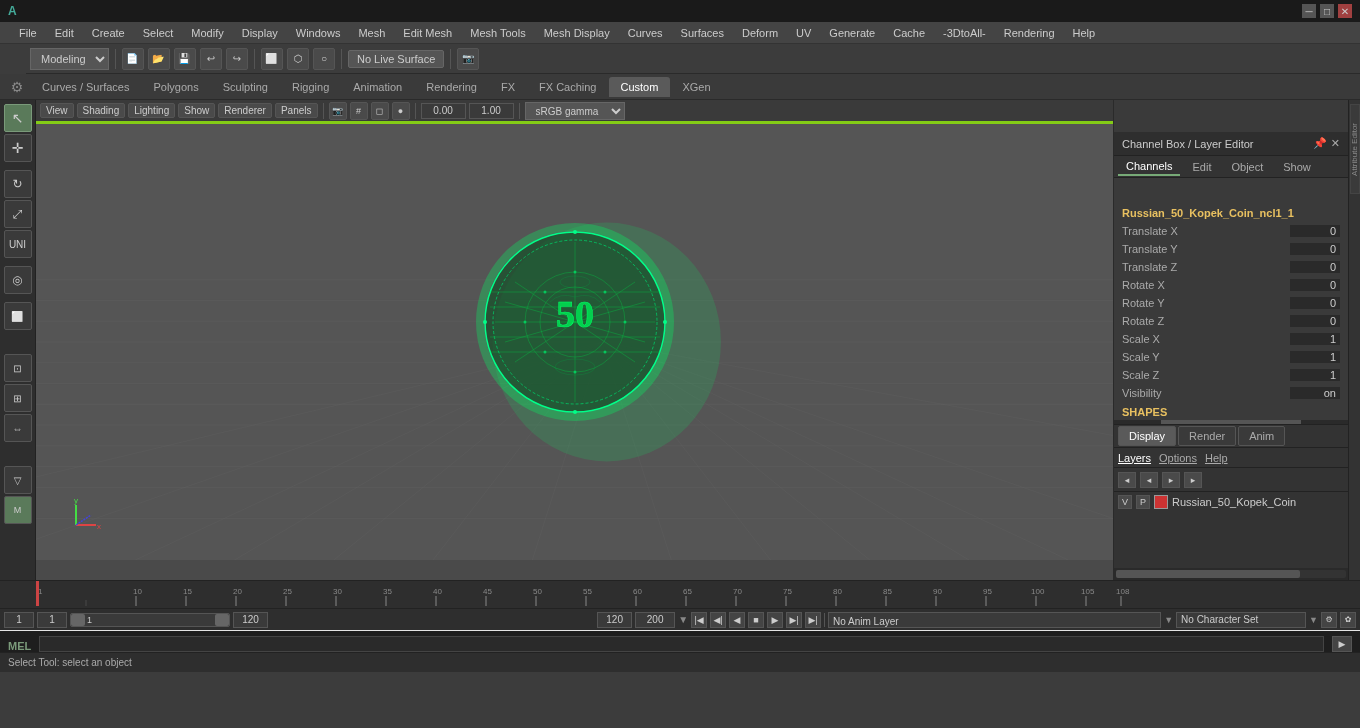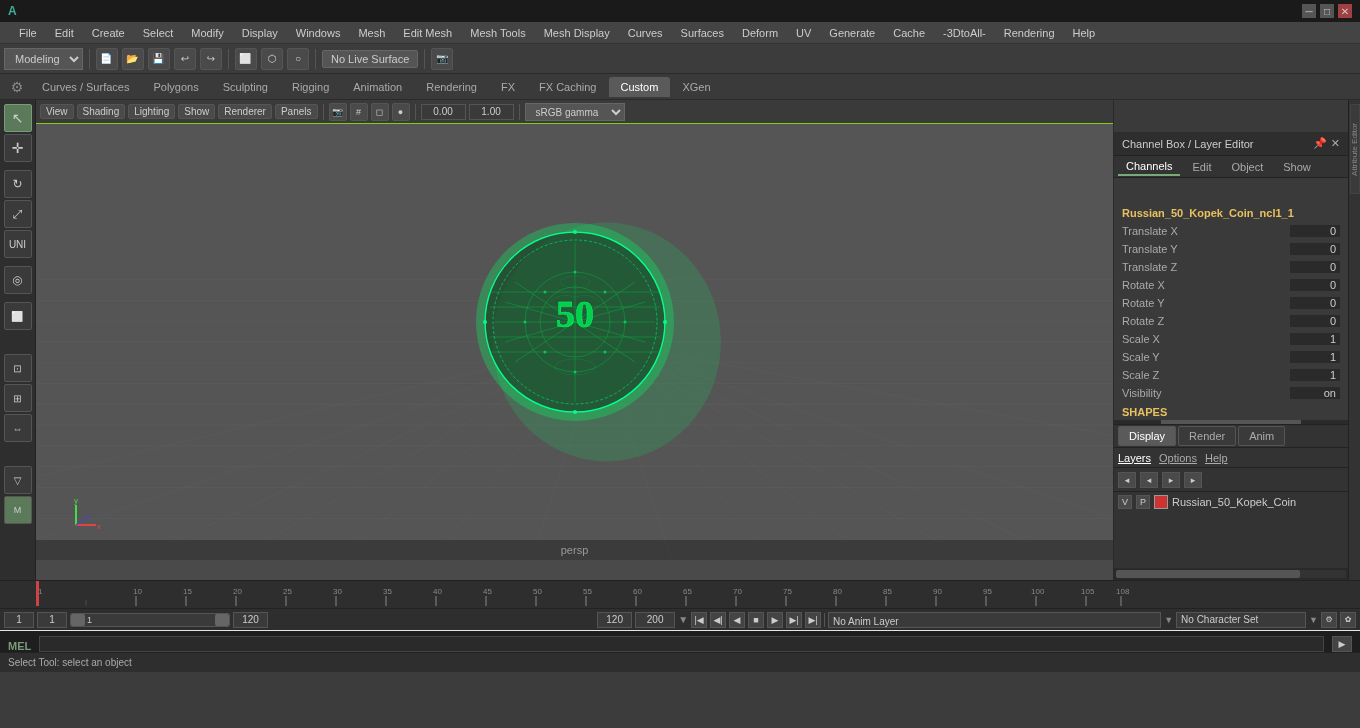--- a/index.html
+++ b/index.html
@@ -57,20 +57,21 @@
 
     
     #toolbar {
       height: 30px;
       background: #3c3c3c;
       display: flex;
       align-items: center;
       padding: 0 4px;
       gap: 4px;
       border-bottom: 1px solid #2a2a2a;
+      margin-left: 26px;
     }
     .toolbar-select {
       background: #555;
       color: #ccc;
       border: 1px solid #666;
       padding: 2px 6px;
       font-size: 11px;
       height: 22px;
     }
     .toolbar-divider {
@@ -151,21 +152,21 @@
     }
 
     
     #viewport-toolbar {
       height: 24px;
       background: #3a3a3a;
       display: flex;
       align-items: center;
       padding: 0 4px;
       gap: 3px;
-      border-bottom: 1px solid #84cc16;
+      border-bottom: 3px solid #84cc16;
     }
     .vp-btn {
       padding: 1px 5px;
       background: #4a4a4a;
       border: 1px solid #555;
       color: #ccc;
       font-size: 10px;
       cursor: pointer;
       border-radius: 2px;
     }
@@ -706,23 +707,20 @@
       <div id="axis-indicator">
         <svg viewBox="0 0 40 40" width="40" height="40">
           <line x1="10" y1="30" x2="30" y2="30" stroke="#dd4444" stroke-width="2"></line>
           <line x1="10" y1="30" x2="10" y2="10" stroke="#44dd44" stroke-width="2"></line>
           <line x1="10" y1="30" x2="25" y2="20" stroke="#4444dd" stroke-width="1.5" stroke-dasharray="2,1"></line>
           <text x="31" y="34" font-size="8" fill="#dd4444">x</text>
           <text x="8" y="8" font-size="8" fill="#44dd44">y</text>
         </svg>
       </div>
 
-      <div id="viewport-label">
-        <span>persp</span>
-      </div>
     </div>
   </div>
 
   <div id="right-panel-wrapper" style="display:flex;flex-direction:row;">
     <div id="right-panel">
 
       <div id="channel-box-header">
         <span>Channel Box / Layer Editor</span>
         <div style="display:flex;gap:4px;">
           <span style="cursor:pointer;color:#aaa;">📌</span>

